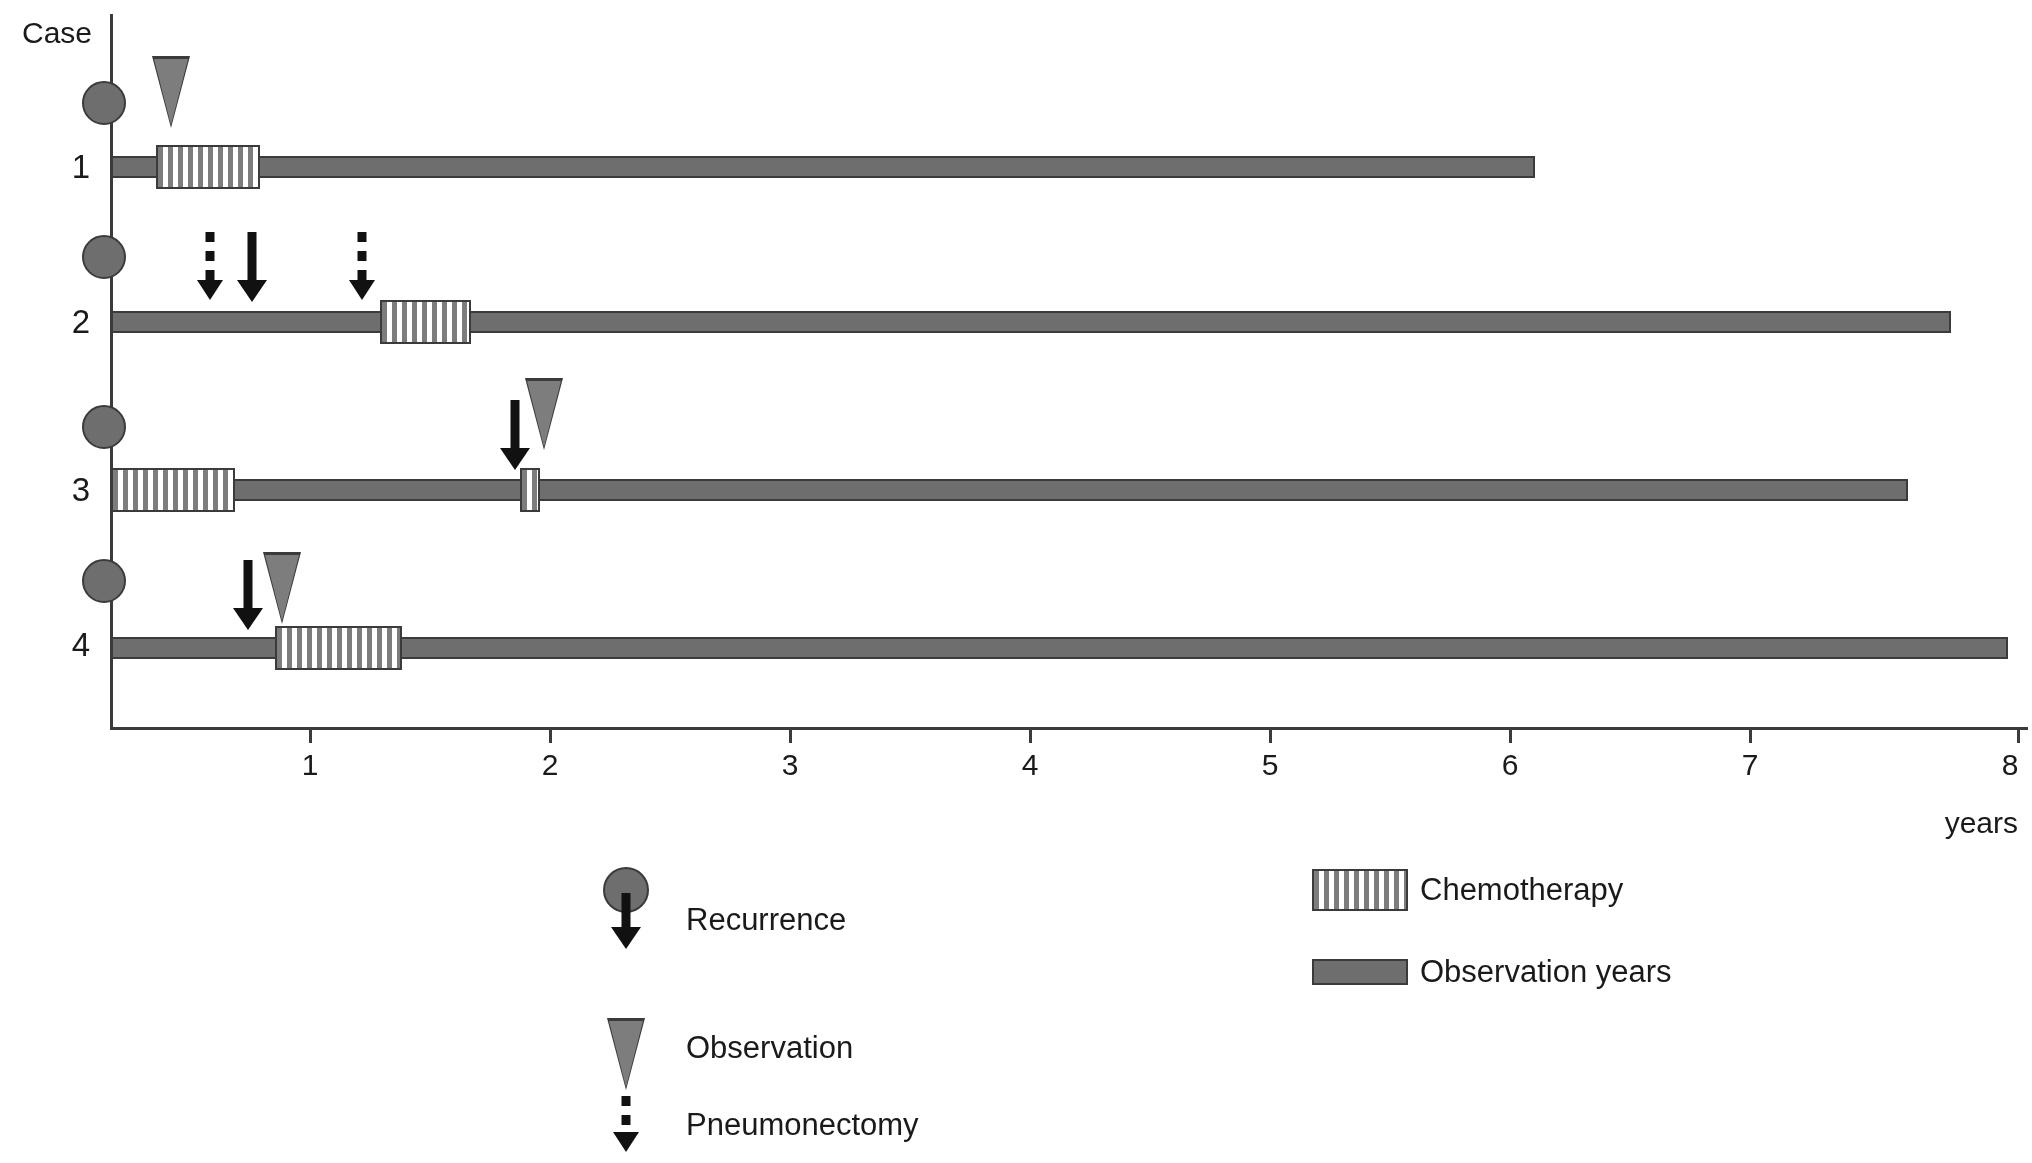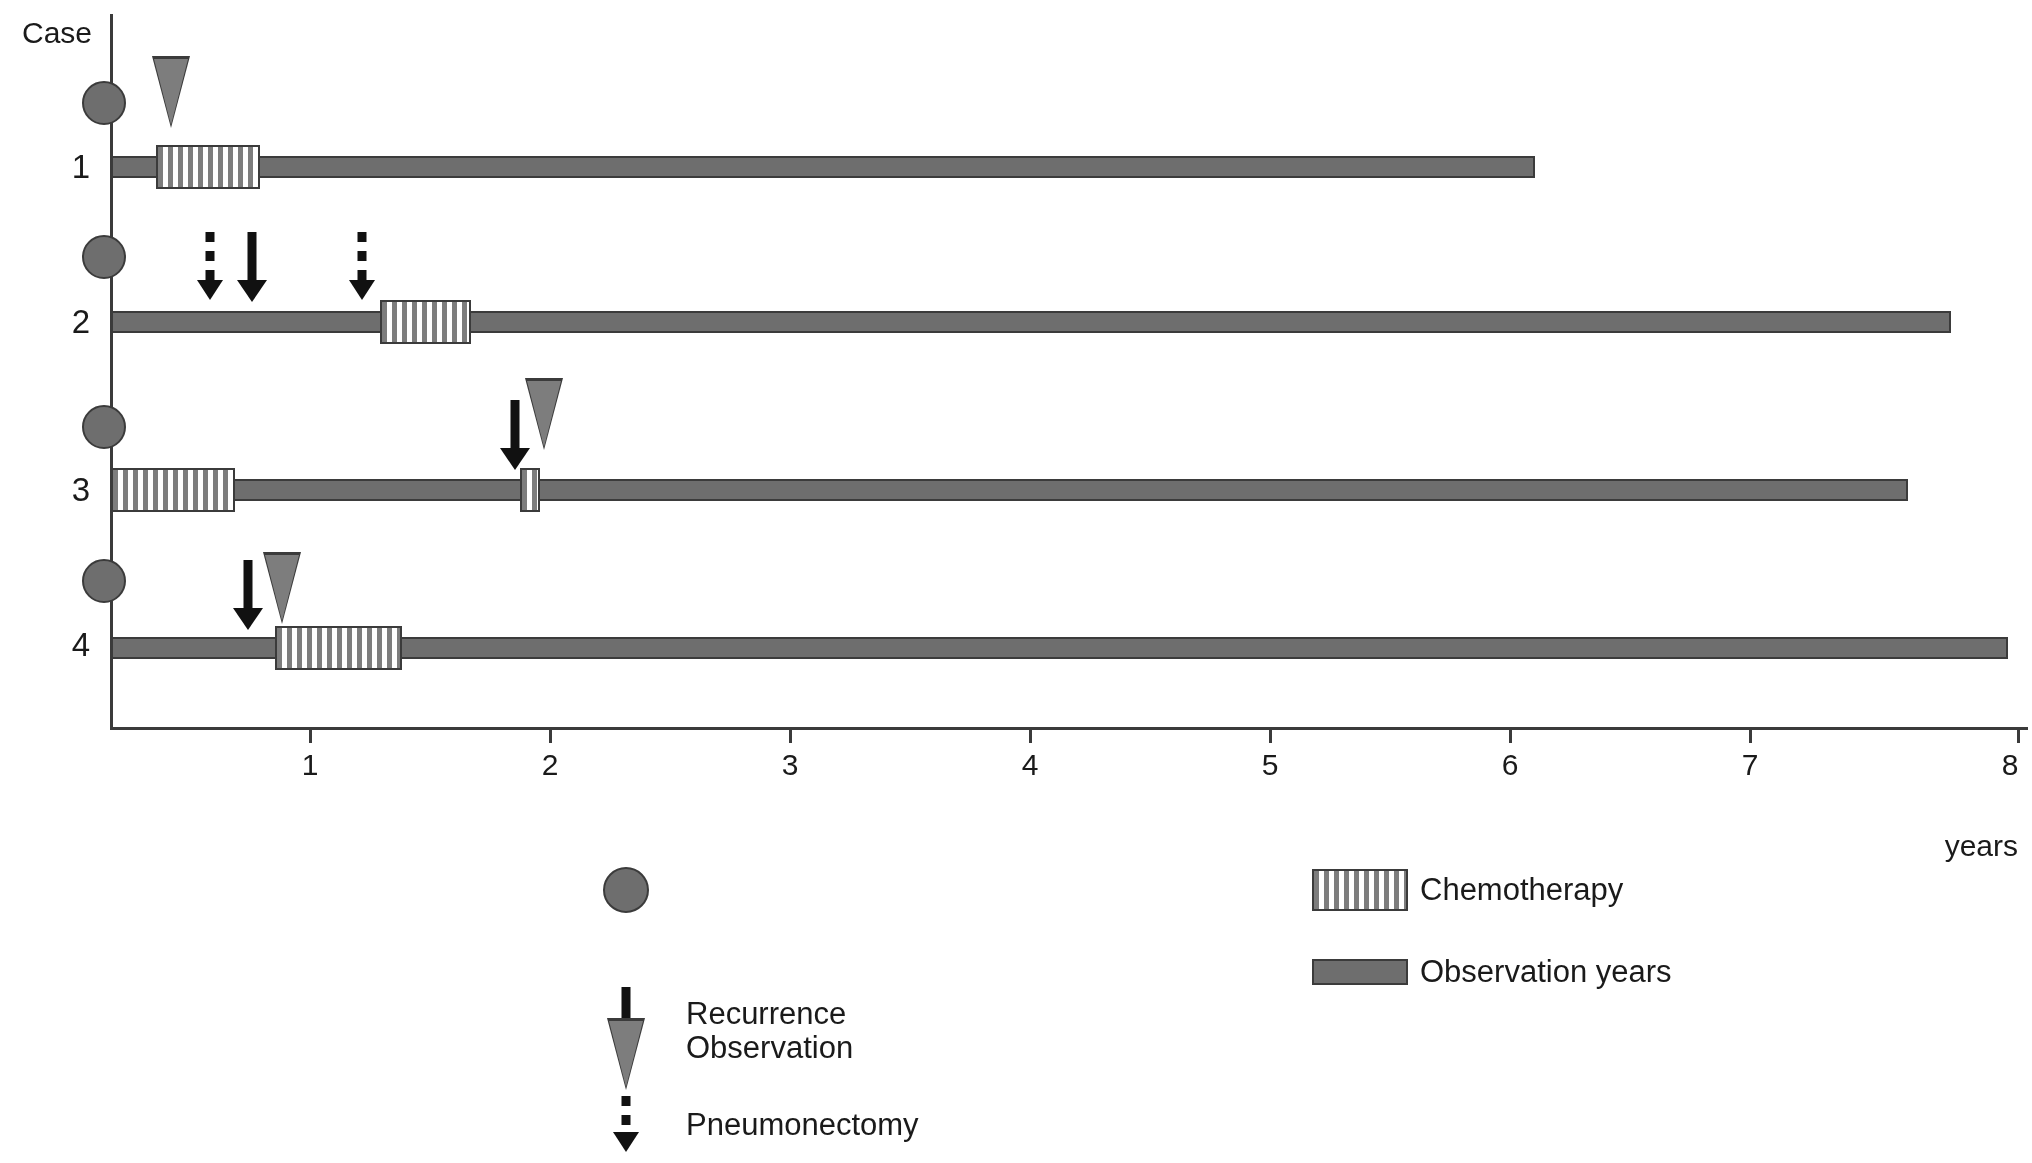--- a/index.html
+++ b/index.html
@@ -228,21 +228,21 @@
 
   <div class="tick-label" style="left:310px; top:748px;">1</div>
   <div class="tick-label" style="left:550px; top:748px;">2</div>
   <div class="tick-label" style="left:790px; top:748px;">3</div>
   <div class="tick-label" style="left:1030px; top:748px;">4</div>
   <div class="tick-label" style="left:1270px; top:748px;">5</div>
   <div class="tick-label" style="left:1510px; top:748px;">6</div>
   <div class="tick-label" style="left:1750px; top:748px;">7</div>
   <div class="tick-label" style="left:2010px; top:748px;">8</div>
 
-  <div class="axis-title" style="right:14px; top:806px;margin-top:23px;">years</div>
+  <div class="axis-title" style="right:14px; top:806px;">years</div>
 
   <div class="abs">
     <div class="case-label" style="left:30px; top:167px; width:60px;">1</div>
 
     <div class="resection-dot" style="left:82px; top:81px;"></div>
 
     <div class="obs-bar" style="left:111px; top:156px; width:1424px;"></div>
 
     <div class="chemo-bar" style="left:156px; top:145px; width:104px;"></div>
 
@@ -320,21 +320,21 @@
   </div>
 
   <div class="abs">
 
     <div class="legend-item" style="left:566px; top:855px;">
       <span class="legend-glyph">
         <span class="lg-circle"></span>
       </span>
     </div>
 
-    <div class="legend-item" style="left:566px; top:979px;">
+    <div class="legend-item" style="left:566px; top:885px;">
       <span class="legend-glyph">
         <span class="marker" style="left:50%; transform:translateX(-50%); top:8px; width:40px; height:60px;">
           <span class="rec-shaft" style="height:34px;"></span>
           <span class="rec-head" style="top:34px;"></span>
         </span>
       </span>
       <span class="legend-text">Recurrence</span>
     </div>
 
     <div class="legend-item" style="left:566px; top:1013px;">

